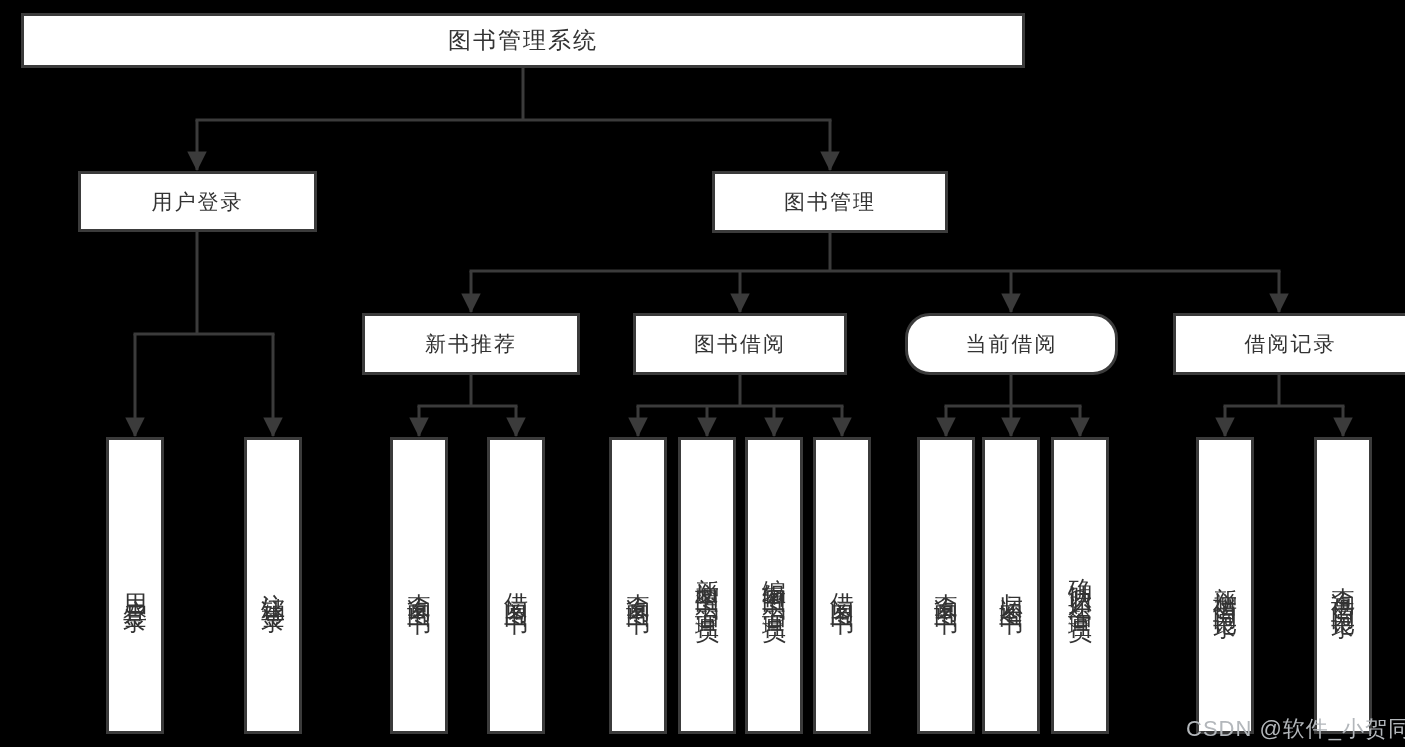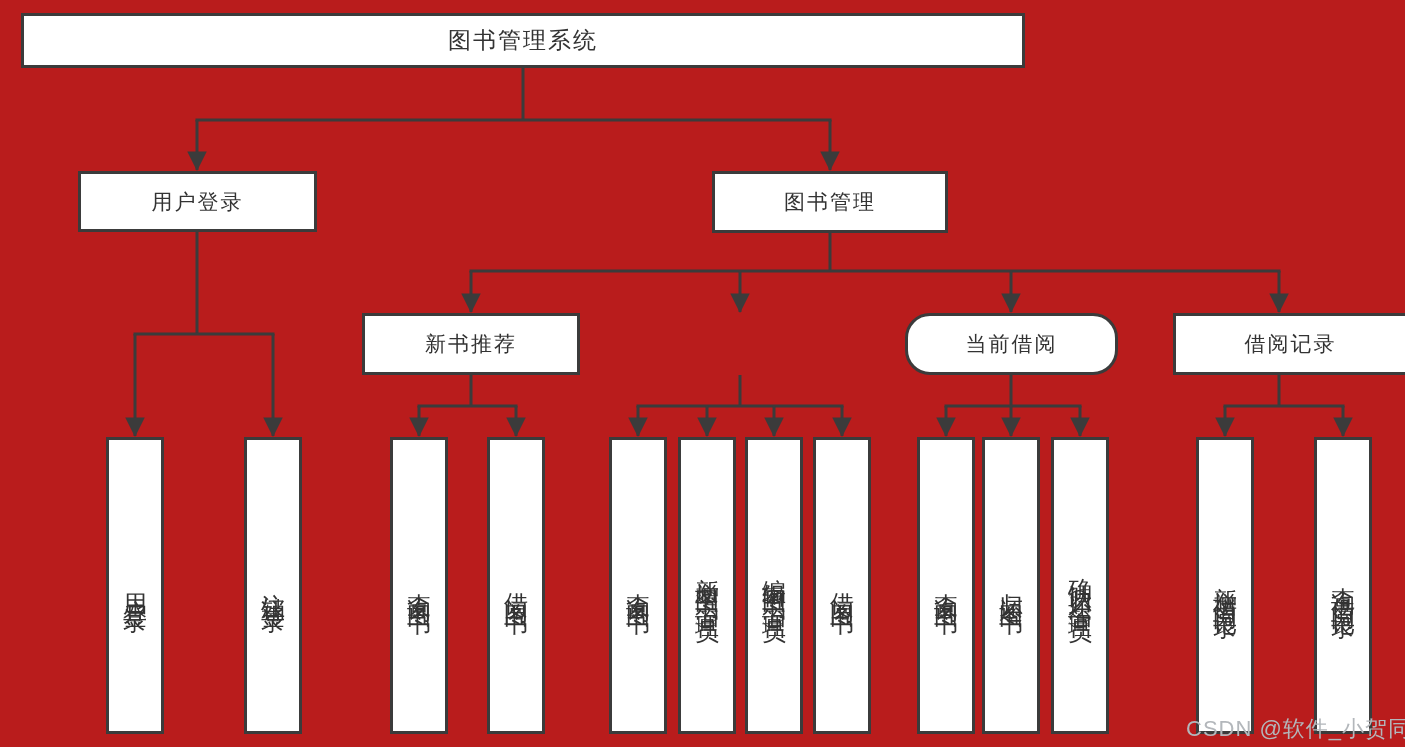--- a/index.html
+++ b/index.html
@@ -5,21 +5,21 @@
   html, body {
     margin: 0;
     padding: 0;
     background: #ffffff;
     font-family: "Liberation Sans", sans-serif;
   }
   .canvas {
     position: relative;
     width: 1405px;
     height: 747px;
-    background: #b91c1c;
+    background: #000000;
     overflow: hidden;
   }
   .wires {
     position: absolute;
     left: 0;
     top: 0;
     z-index: 1;
   }
   .hbox, .vbox {
     position: absolute;
@@ -126,20 +126,23 @@
   <div class="hbox" style="left:78px; top:171px; width:239px; height:61px;">
     <span>用户登录</span>
   </div>
   <div class="hbox" style="left:712px; top:171px; width:236px; height:62px;">
     <span>图书管理</span>
   </div>
 
   <div class="hbox" style="left:362px; top:313px; width:218px; height:62px;">
     <span>新书推荐</span>
   </div>
+  <div class="hbox" style="left:633px; top:313px; width:214px; height:62px;">
+    <span>图书借阅</span>
+  </div>
   <div class="hbox" style="left:905px; top:313px; width:213px; height:62px;border-radius:25px;">
     <span>当前借阅</span>
   </div>
   <div class="hbox" style="left:1173px; top:313px; width:235px; height:62px;">
     <span>借阅记录</span>
   </div>
 
   <div class="vbox leaf" style="left:106px;">
     <span>用户登录</span>
   </div>

